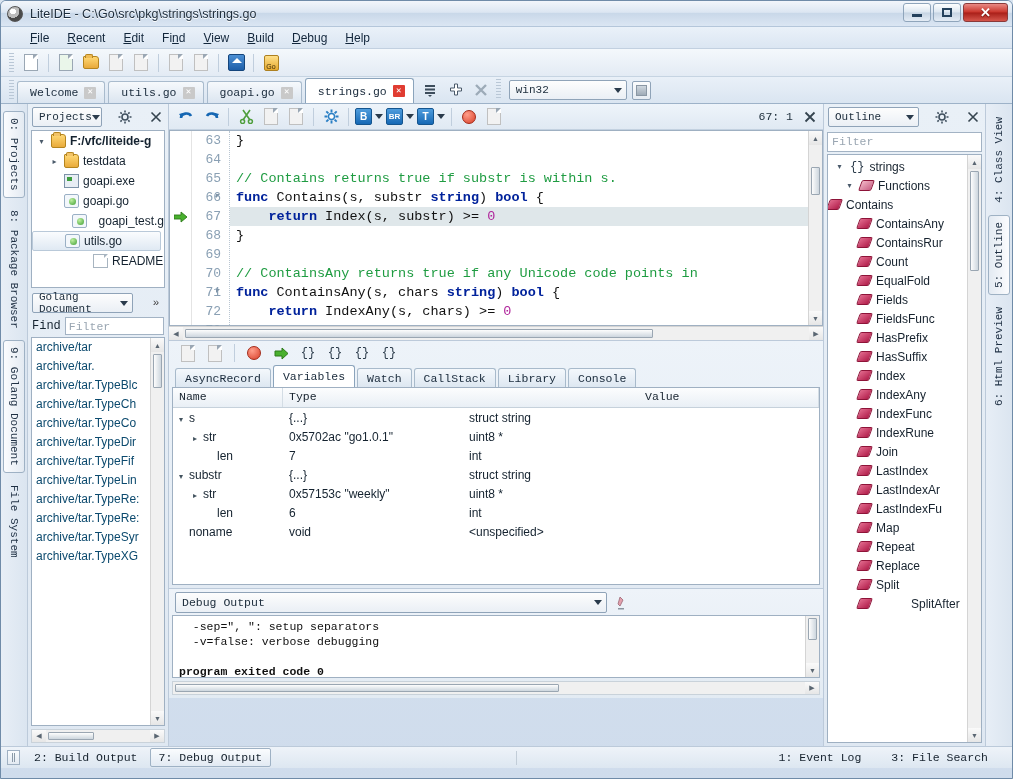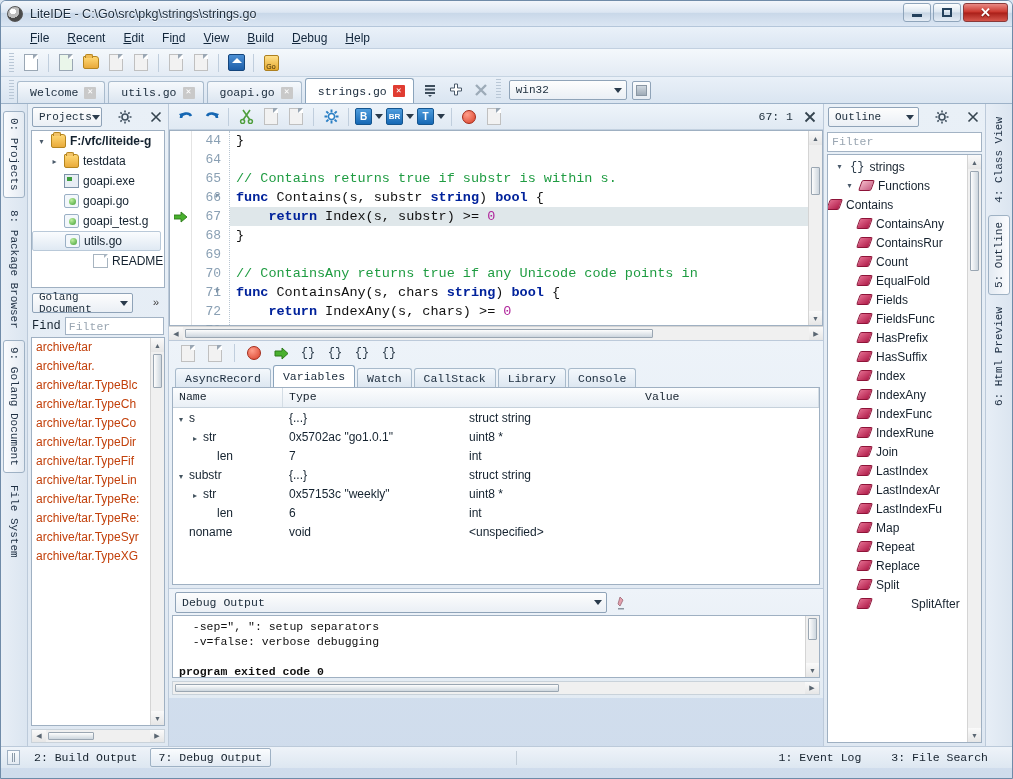--- a/index.html
+++ b/index.html
@@ -151,21 +151,21 @@
     border-color:transparent transparent #fff #a7b4c0;}
   .bold { font-weight:bold; }
   .findrow { display:flex; align-items:center; gap:4px; height:22px; padding:0 4px; }
   .findlbl { font-family:"Liberation Mono", monospace; font-size:12px; color:#14222f; }
   .finput { flex:1; min-width:0; height:18px; background:#fff; border:1px solid #a3b3c4;
     font-family:"Liberation Mono", monospace; font-size:11.5px; color:#9aa6b2; padding:0 3px;
     display:flex; align-items:center; }
   .listbox { flex:1; background:#fff; border:1px solid #9fb0c2; margin:0 3px 3px 3px;
     display:flex; overflow:hidden; position:relative; }
   .listcol { flex:1; overflow:hidden; }
-  .lrow { height:19px; line-height:19px; font-size:12px; color:#c2410c; padding-left:4px; white-space:nowrap; }
+  .lrow { height:19px; line-height:19px; font-size:12px; color:#0c4a6e; padding-left:4px; white-space:nowrap; }
   
   .vsb { width:14px; background:#f0f0f0; border-left:1px solid #d4d4d4; position:relative; flex:none; }
   .vsb .thumb { position:absolute; left:2px; right:2px; background:linear-gradient(90deg,#fdfdfd,#cdd6de);
                 border:1px solid #9aa6b2; border-radius:1px; }
   .vsb .ar { position:absolute; left:0; right:0; height:14px; display:flex; align-items:center; justify-content:center;
              font-size:7px; color:#5a6672; background:linear-gradient(#fafafa,#e6e6e6); }
   .hsb { height:14px; background:#f0f0f0; border-top:1px solid #d4d4d4; position:relative; }
   .hsb .thumb { position:absolute; top:2px; bottom:2px; background:linear-gradient(#fdfdfd,#cdd6de);
                 border:1px solid #9aa6b2; border-radius:1px; }
   .hsb .ar { position:absolute; top:0; bottom:0; width:14px; display:flex; align-items:center; justify-content:center;
@@ -397,21 +397,21 @@
             <div class="trow" style="padding-left: 17px;">
               <span class="tw"></span>
               <span class="fi exe"></span>
               <span>goapi.exe</span>
             </div>
             <div class="trow" style="padding-left: 17px;">
               <span class="tw"></span>
               <span class="fi go"></span>
               <span>goapi.go</span>
             </div>
-            <div class="trow" style="padding-left: 17px;">
+            <div class="trow" style="padding-left: 17px; justify-content: space-between;">
               <span class="tw"></span>
               <span class="fi go"></span>
               <span>goapi_test.g</span>
             </div>
             <div class="trow sel" style="padding-left: 17px;">
               <span class="tw"></span>
               <span class="fi go"></span>
               <span>utils.go</span>
             </div>
             <div class="trow" style="padding-left: 17px; margin-left: 40px;">
@@ -529,21 +529,21 @@
                     <path d="M0 4h7V1l6 5L7 11V8H0z" fill="#49b02e" stroke="#2c7a18" stroke-width="0.9"></path>
                   </svg></span></div>
               <div class="gl" style="position: relative;"></div>
               <div class="gl" style="position: relative;"></div>
               <div class="gl" style="position: relative;"></div>
               <div class="gl" style="position: relative;"></div>
               <div class="gl" style="position: relative;"></div>
               <div class="gl" style="position: relative;"></div>
             </div>
           <div class="gutter-num" id="linenums">
-              <div class="gl" style="position: relative;">44</div>
+              <div class="gl" style="position: relative;">63</div>
               <div class="gl" style="position: relative;">64</div>
               <div class="gl" style="position: relative;">65</div>
               <div class="gl" style="position: relative;">66<span class="fold" style="top: 6px;"></span></div>
               <div class="gl" style="position: relative;">67</div>
               <div class="gl" style="position: relative;">68</div>
               <div class="gl" style="position: relative;">69</div>
               <div class="gl" style="position: relative;">70</div>
               <div class="gl" style="position: relative;">71<span class="fold" style="top: 6px;"></span></div>
               <div class="gl" style="position: relative;">72</div>
               <div class="gl" style="position: relative;">73</div>

